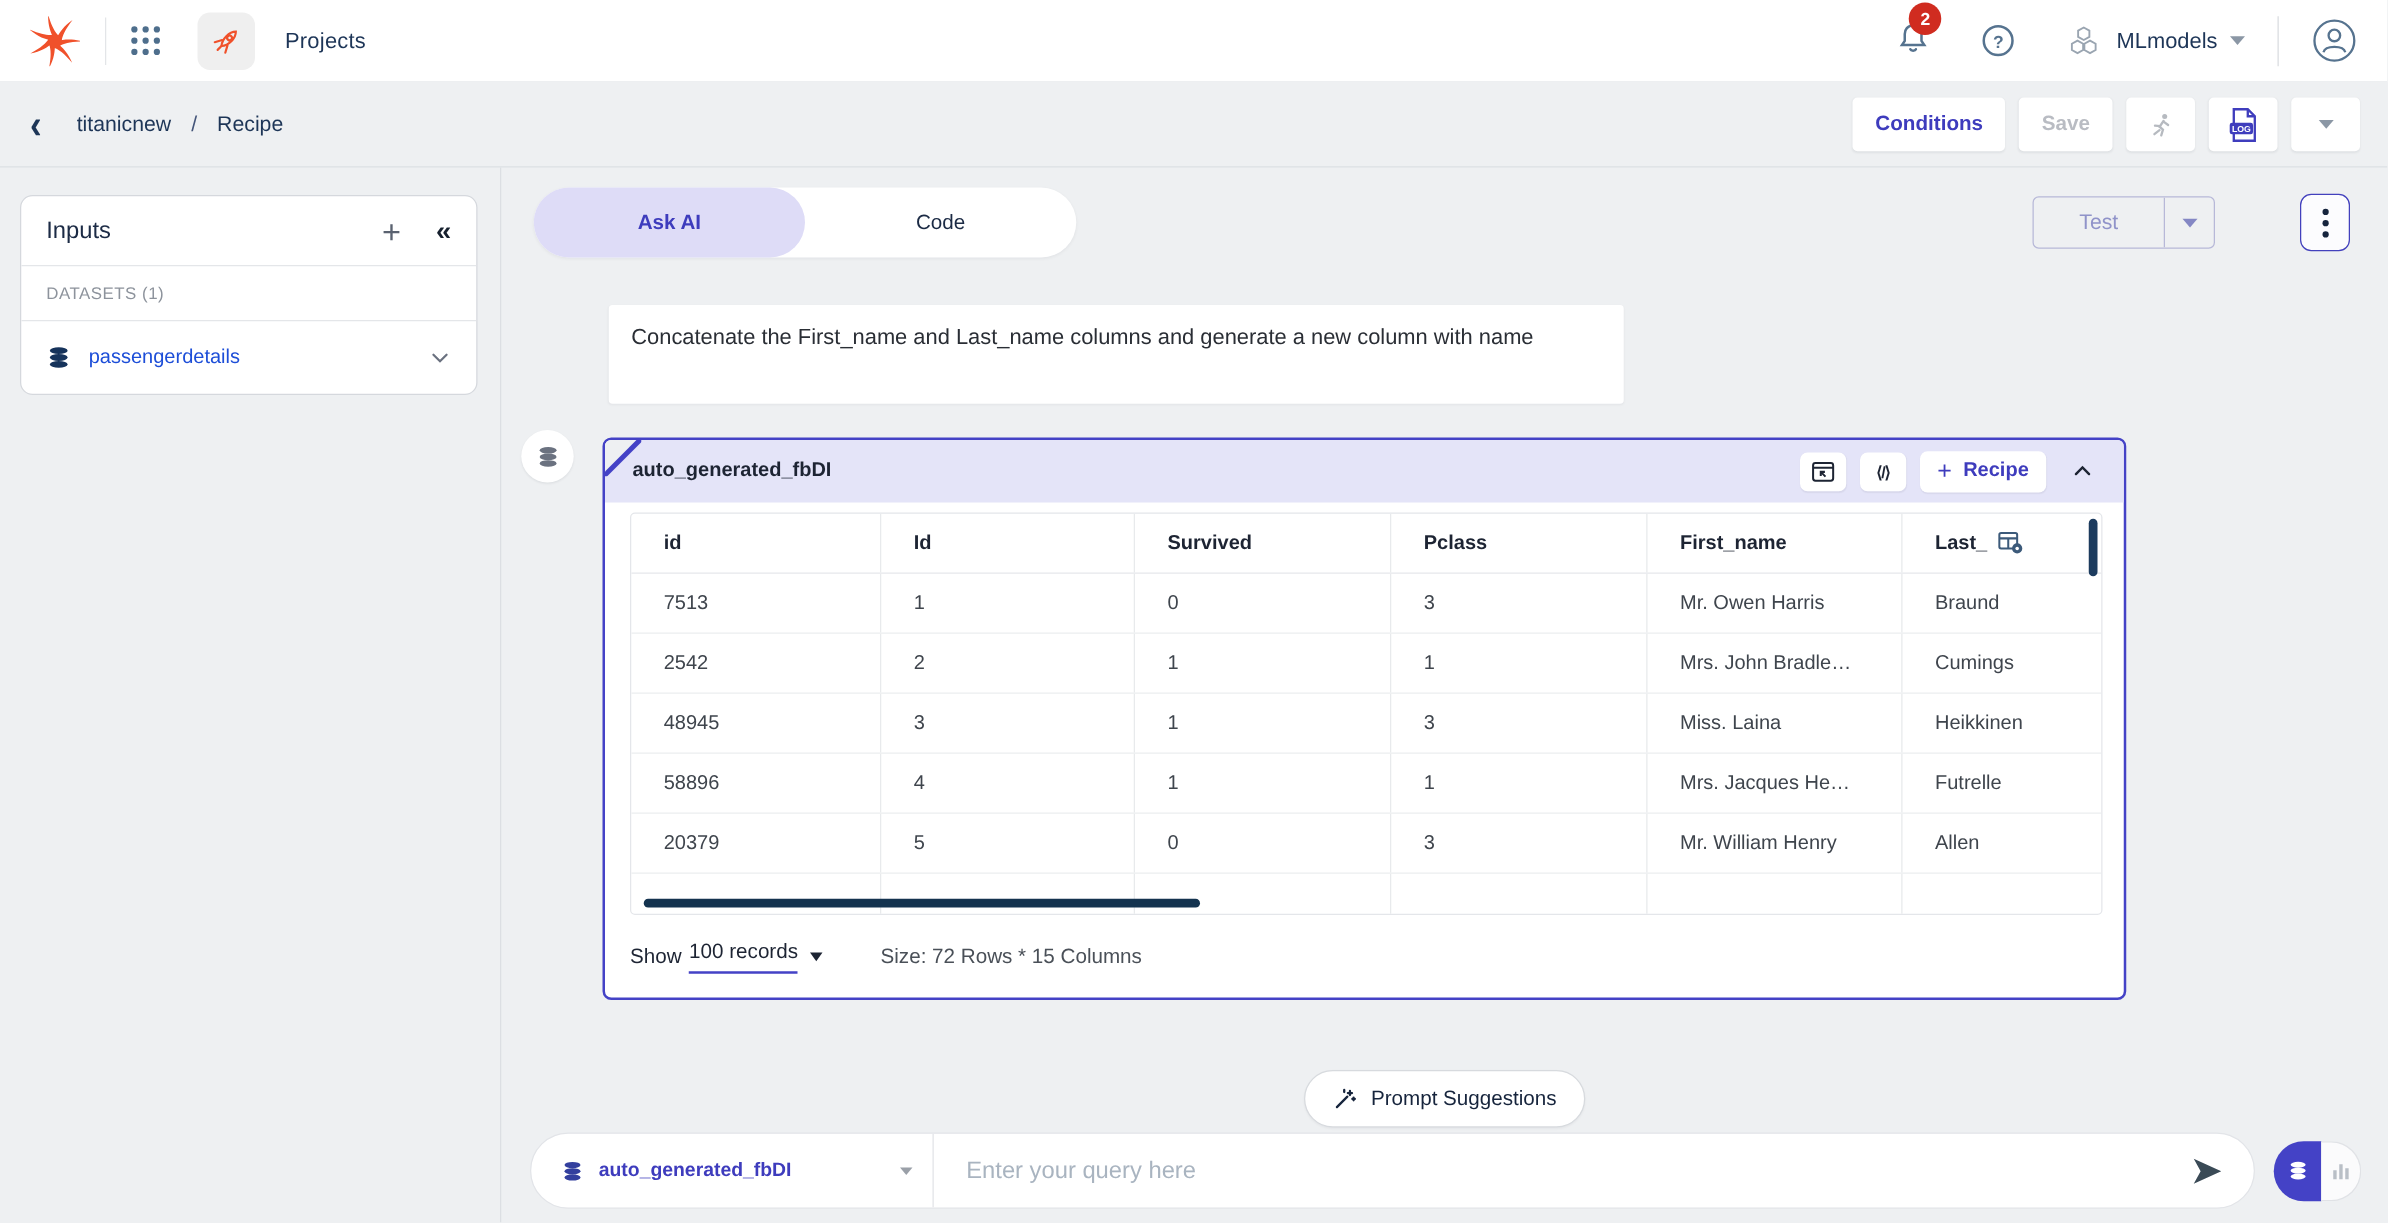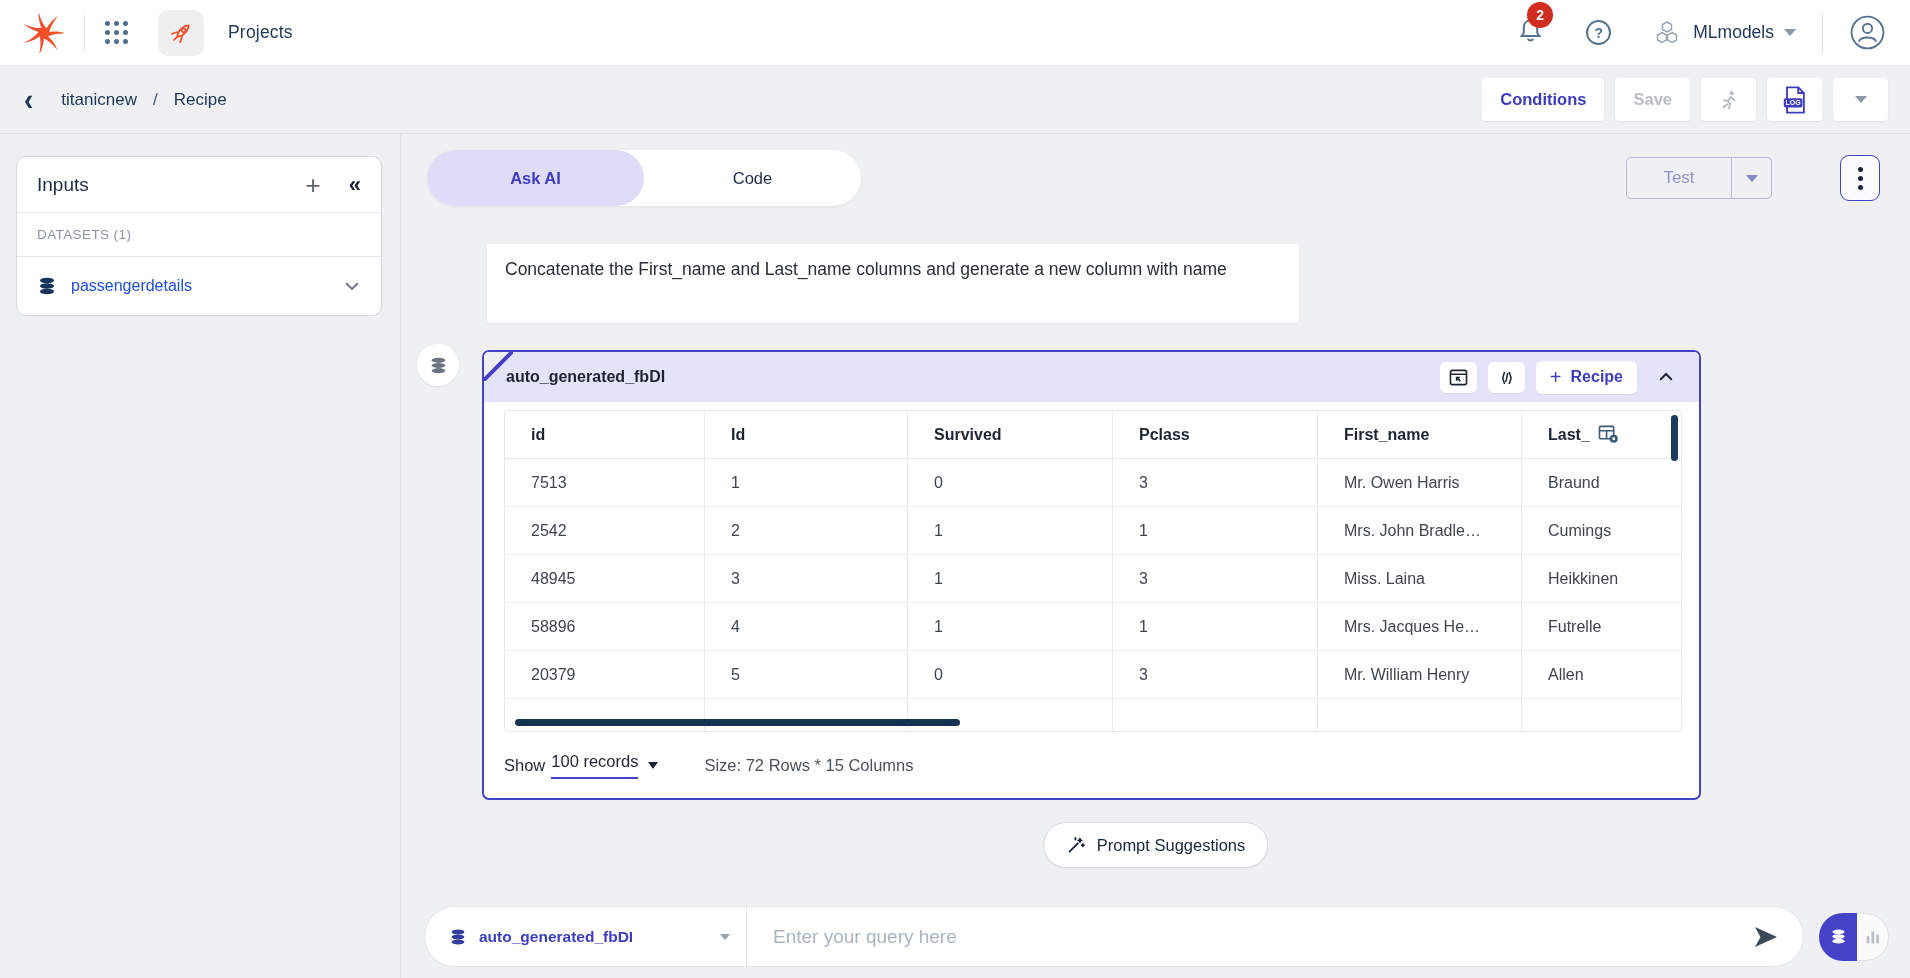--- a/index.html
+++ b/index.html
@@ -142,21 +142,21 @@
   .col-gear-icon { margin-left:8px; display:flex; cursor:pointer; }
   
   .panel-footer { display:flex; align-items:center; padding:20px 0 0 20px; gap:46px; }
   .show-records { display:flex; align-items:center; cursor:pointer; }
   .show-prefix { font-size:16.5px; color:#1d2433; margin-right:6px; }
   .show-value { font-size:16.5px; color:#1d2433; border-bottom:2.5px solid #4442c6; padding-bottom:6px; }
   .show-records .caret-down { margin-left:10px; border-top-color:#1d2433; border-left-width:5px; border-right-width:5px; }
   .size-text { font-size:16.5px; color:#4a5058; }
   
   .suggestions-btn {
-    position:absolute; left:50%; transform:translateX(-50%); top:688px;
+    position:absolute; left:50%; transform:translateX(-50%); top:722px;
     height:46px; background:#fff; border:1px solid #d7dade; border-radius:23px;
     display:flex; align-items:center; padding:0 22px; gap:11px; cursor:pointer;
     font-size:16.5px; color:#16243c; box-shadow:0 1px 2px rgba(16,24,40,.05);
   }
   
   .query-row { position:absolute; left:23px; top:772px; display:flex; align-items:center; }
   .query-bar {
     width:1380px; height:61px; background:#fff; border:1px solid #e2e4e8; border-radius:31px;
     display:flex; align-items:center; overflow:hidden;
   }

